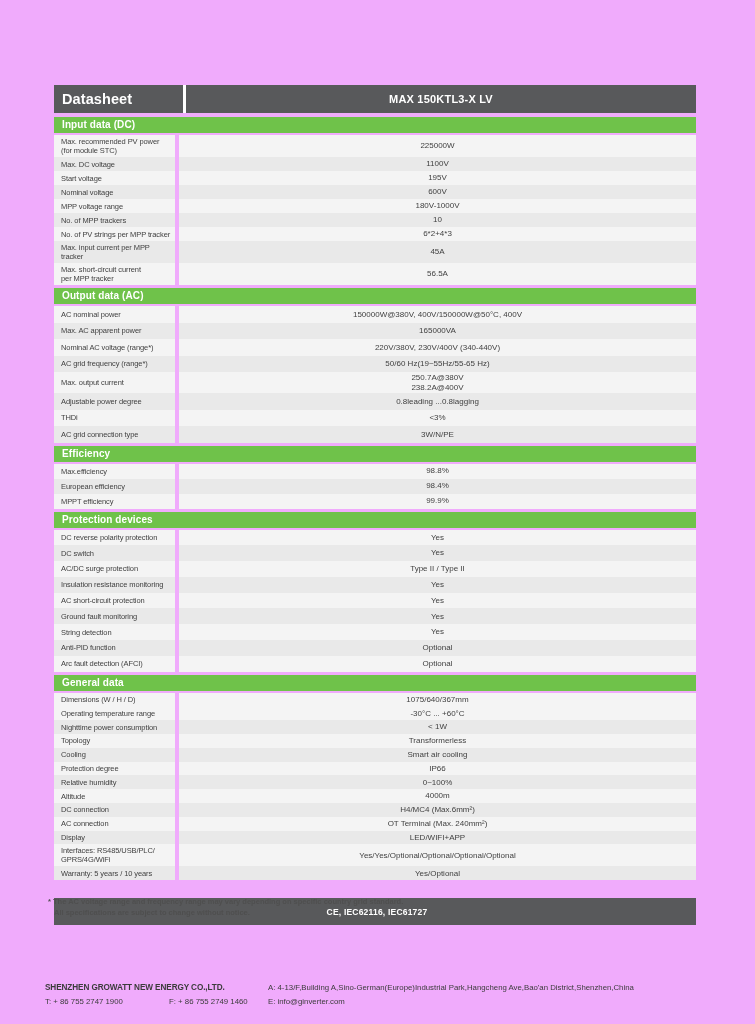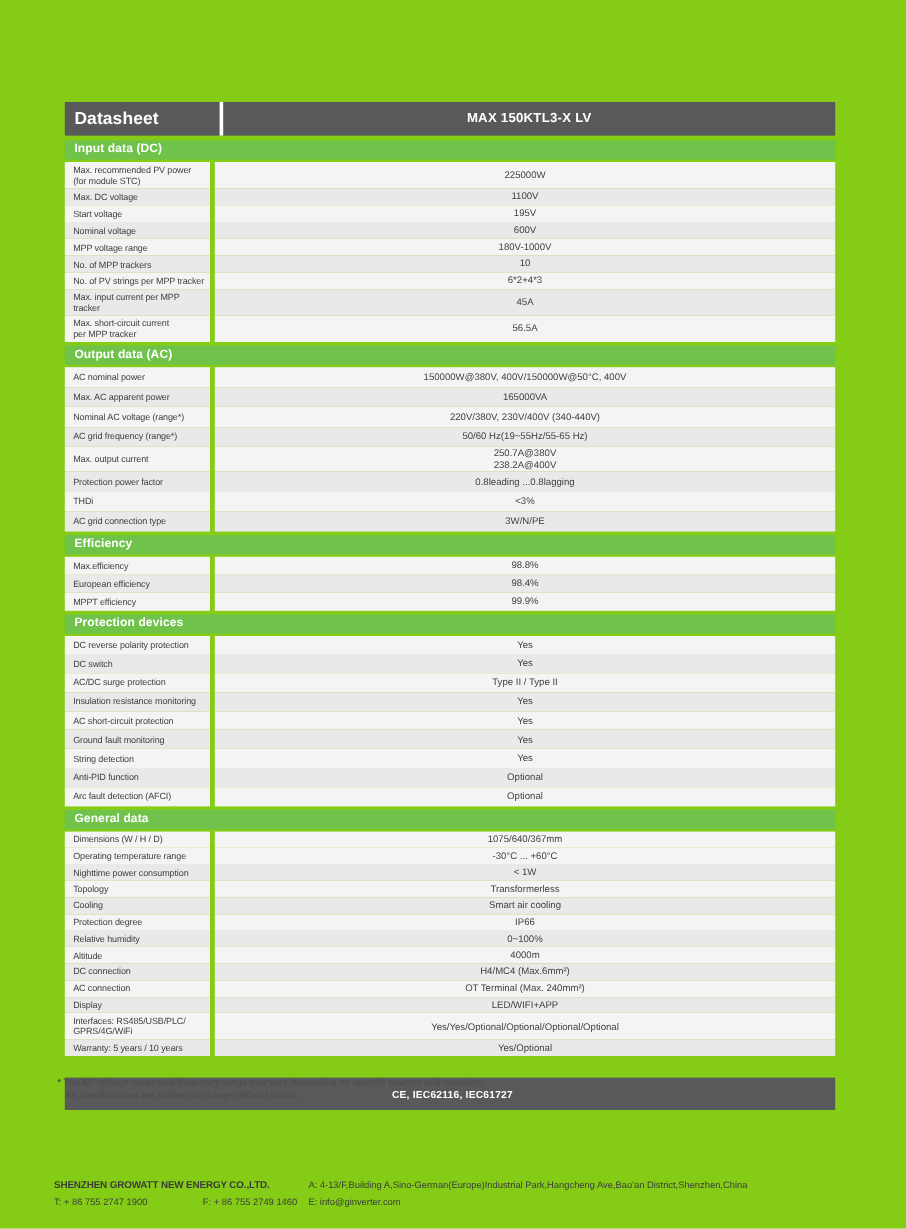--- a/index.html
+++ b/index.html
@@ -1,17 +1,17 @@
 <!DOCTYPE html>
 <html><head>
 <meta charset="utf-8">
 <style>
   html,body { margin:0; padding:0; background:#ffffff; }
   .page {
-    position:relative; width:755px; height:1024px; background:#84cc16;
+    position:relative; width:755px; height:1024px; background:#f0abfc;
     font-family:"Liberation Sans", sans-serif; color:#3b3b3b; overflow:hidden;
   }
   .sheet { position:absolute; left:54px; top:85px; width:642px; }
 
   
   .main-header { display:flex; height:28px; background:#58595B; }
   .mh-left { width:121px; display:flex; align-items:center; padding-left:8px; color:#fff;
              font-size:14.5px; font-weight:bold; letter-spacing:0.1px; }
   .mh-divider { width:3px; background:#ffffff; }
   .mh-right { flex:1; display:flex; align-items:center; justify-content:center; color:#fff;
@@ -51,21 +51,21 @@
               color:#4f4f4f;font-weight:bold; }
   .footnote .fn2 { padding-left:6px; }
 
   
   .footer { position:absolute; left:45px; top:983px; display:flex; font-size:7.8px;
             color:#3b3b3b; line-height:9px; }
   .footer-left { width:212px; }
   .company { font-weight:bold; font-size:8.2px; letter-spacing:-0.1px; }
   .tf-line { display:flex; margin-top:4.5px; }
   .tel { width:124px; }
-  .footer-right { }
+  .footer-right { margin-left:11px; }
   .email-line { margin-top:4.5px; }
 </style>
 </head>
 <body>
 
 <div class="page">
   <div class="sheet">
 
     <div class="main-header">
       <div class="mh-left">Datasheet</div>
@@ -132,21 +132,21 @@
           <div class="row r-dark">
             <div class="cell label-cell">AC grid frequency (range*)</div>
             <div class="cell value-cell">50/60 Hz(19~55Hz/55-65 Hz)</div>
           </div>
           <div class="row r-light">
             <div class="cell label-cell">Max. output current</div>
             <div class="cell value-cell">250.7A@380V
 238.2A@400V</div>
           </div>
           <div class="row r-dark">
-            <div class="cell label-cell">Protection power factor</div>
+            <div class="cell label-cell">Adjustable power degree</div>
             <div class="cell value-cell">0.8leading ...0.8lagging</div>
           </div>
           <div class="row r-light">
             <div class="cell label-cell">THDi</div>
             <div class="cell value-cell">&lt;3%</div>
           </div>
           <div class="row r-dark">
             <div class="cell label-cell">AC grid connection type</div>
             <div class="cell value-cell">3W/N/PE</div>
           </div>

